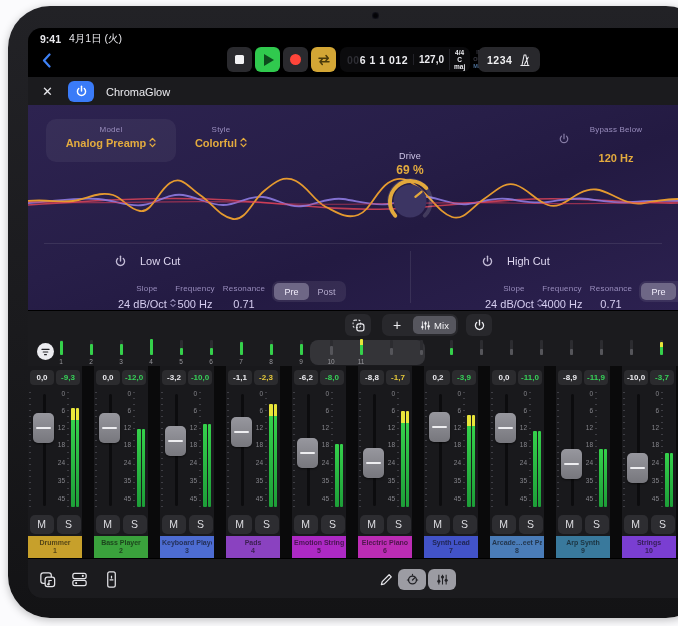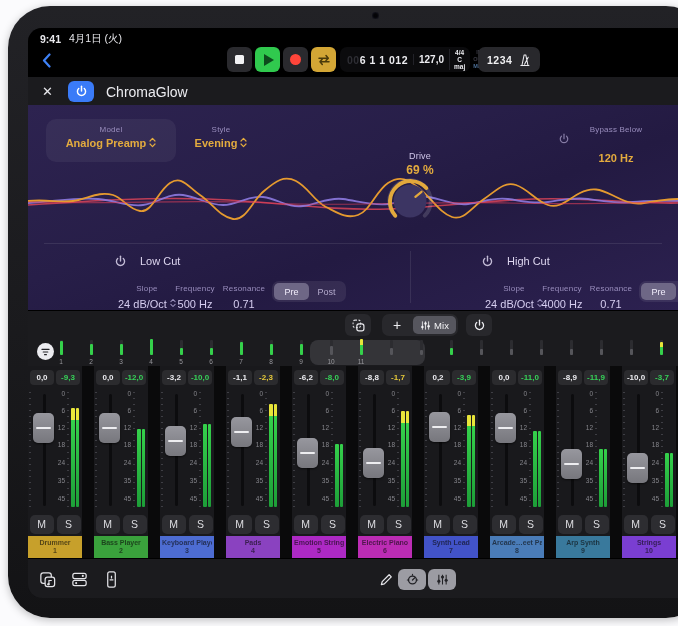--- a/index.html
+++ b/index.html
@@ -31,34 +31,34 @@
   #lcd .sig{font-size:6.5px;line-height:7px;text-align:center;font-weight:700;padding:0 4px;border-left:1px solid #222228;}
   #lcd .io{font-size:5.5px;line-height:7px;color:#3c3c46;font-weight:700;padding-left:4px;text-align:center;}
   #lcd .io .midi{color:#4d6f96;}
   #countin{position:absolute;left:450px;top:2px;height:25px;border-radius:7px;background:#28282c;display:flex;align-items:center;gap:6px;padding:0 9px;color:#f0f0f2;}
   #countin .num{font-size:10.5px;font-weight:700;letter-spacing:.5px;}
 
   
   #plughead{position:absolute;left:0;top:48px;width:650px;height:29px;background:#1b1b1e;border-top:1px solid #000;display:flex;align-items:center;}
   #plugclose{margin-left:14px;color:#e8e8ec;font-size:13px;width:18px;}
   #plugpower{width:26px;height:21px;border-radius:6px;background:#3a7bf8;display:flex;align-items:center;justify-content:center;margin-left:8px;}
-  #plugname{color:#ececf0;font-size:14px;margin-left:12px;}
+  #plugname{color:#ececf0;font-size:11px;margin-left:12px;}
 
   
   #plugbody{position:absolute;left:0;top:77px;width:650px;height:205px;overflow:hidden;
     background:linear-gradient(160deg,#2d2350 0%,#271e48 40%,#231a42 60%,#2c2150 100%);}
   .plab{font-size:8px;color:#998dbd;letter-spacing:.2px;}
   .pval{font-size:11px;color:#d6cdf0;}
   .gold{color:#e3ab3e !important;font-weight:700;}
   #modelpanel{position:absolute;left:18px;top:14px;width:130px;height:43px;background:rgba(255,255,255,.055);border-radius:10px;text-align:center;padding-top:6px;box-sizing:border-box;}
   #stylebox{position:absolute;left:148px;top:20px;width:90px;text-align:center;}
   #bypassbox{position:absolute;left:545px;top:20px;width:86px;text-align:center;}
   #bypasspower{position:absolute;left:530px;top:26px;opacity:.75;}
   #levelbox{position:absolute;left:636px;top:20px;width:60px;text-align:center;}
-  #drivebox{position:absolute;left:356px;top:46px;width:72px;text-align:center;}
+  #drivebox{position:absolute;left:346px;top:46px;width:72px;text-align:center;}
   #drivebox .plab{font-size:9px;color:#cfc6e8;}
   #knob{position:absolute;left:356px;top:70px;}
   #waves{position:absolute;left:0;top:56px;width:650px;height:80px;}
   #plugdivh{position:absolute;left:16px;top:138px;width:618px;height:1px;background:rgba(255,255,255,.09);}
   #plugdivv{position:absolute;left:382px;top:146px;width:1px;height:52px;background:rgba(255,255,255,.09);}
   .cuttitle{position:absolute;top:150px;font-size:11px;color:#ded7f0;}
   .cutpower{position:absolute;top:149px;opacity:.85;}
   .param{position:absolute;top:172px;width:70px;text-align:center;}
   .param .pval{display:block;margin-top:3px;}
   .prepost{position:absolute;top:176px;width:74px;height:21px;background:rgba(255,255,255,.08);border-radius:7px;display:flex;padding:2px;box-sizing:border-box;}
@@ -169,21 +169,21 @@
     <div id="modelpanel">
       <div class="plab">Model</div>
       <div class="pval gold" style="margin-top:3px;"><span>Analog Preamp</span>
         <svg width="7" height="11" viewBox="0 0 7 11" style="vertical-align:-1px;">
             <path d="M1 4 3.5 1.4 6 4M1 7l2.5 2.6L6 7" stroke="#e3ab3e" stroke-width="1.2" fill="none" stroke-linecap="round" stroke-linejoin="round"></path>
           </svg>
       </div>
     </div>
     <div id="stylebox">
       <div class="plab">Style</div>
-      <div class="pval gold" style="margin-top:3px;"><span>Evening</span>
+      <div class="pval gold" style="margin-top:3px;"><span>Colorful</span>
         <svg width="7" height="11" viewBox="0 0 7 11" style="vertical-align:-1px;">
             <path d="M1 4 3.5 1.4 6 4M1 7l2.5 2.6L6 7" stroke="#e3ab3e" stroke-width="1.2" fill="none" stroke-linecap="round" stroke-linejoin="round"></path>
           </svg>
       </div>
     </div>
     <span id="bypasspower">
       <svg width="12" height="12" viewBox="0 0 16 16">
           <path d="M8 1.5v6" stroke="#a79dc6" stroke-width="1.6" stroke-linecap="round"></path>
           <path d="M4.6 4.3a5 5 0 1 0 6.8 0" fill="none" stroke="#a79dc6" stroke-width="1.6" stroke-linecap="round"></path>
         </svg>

